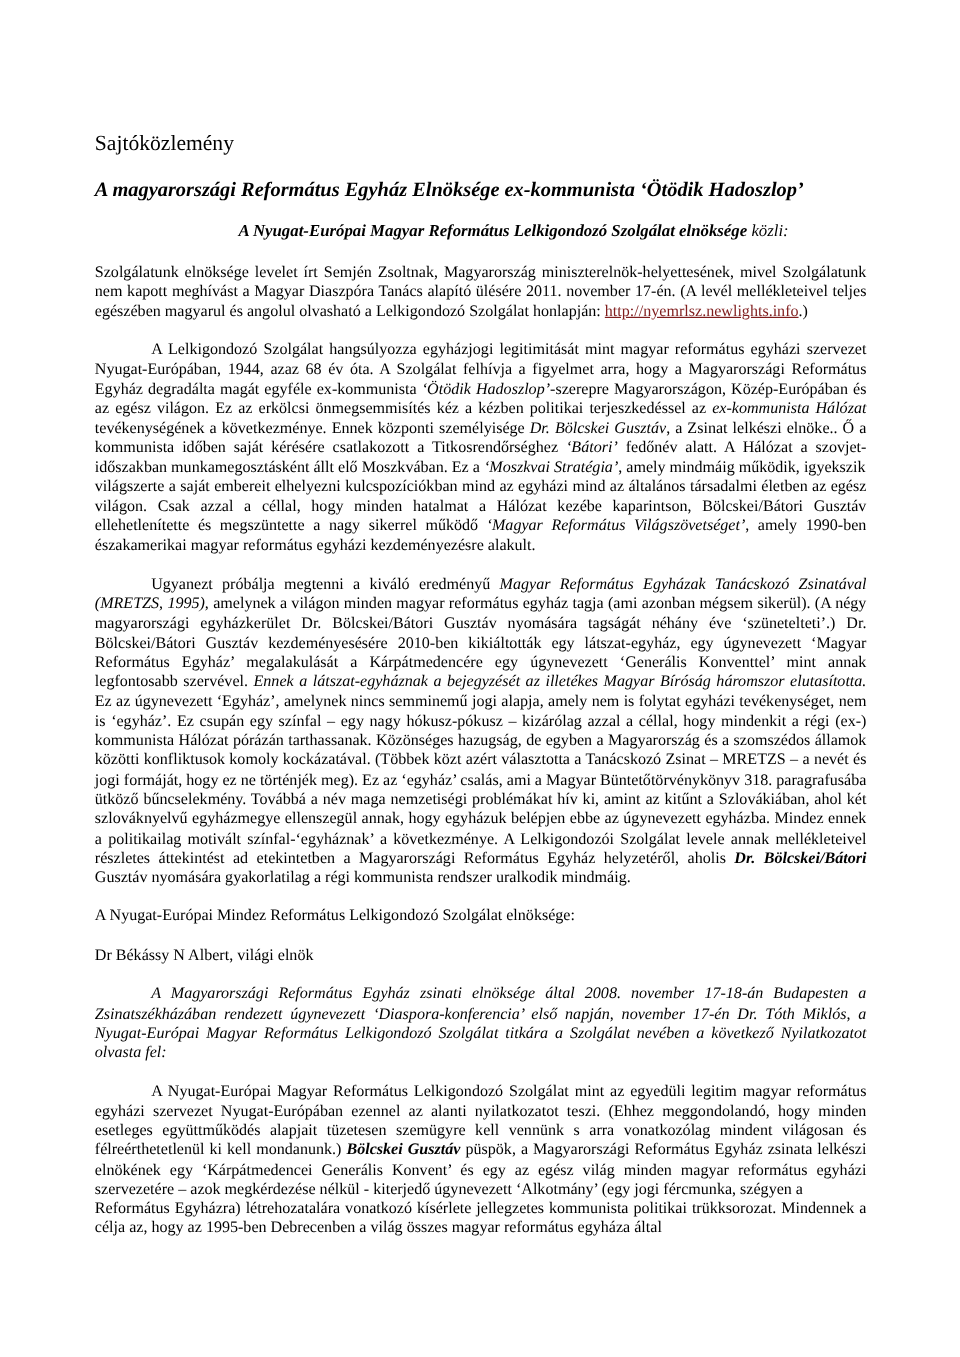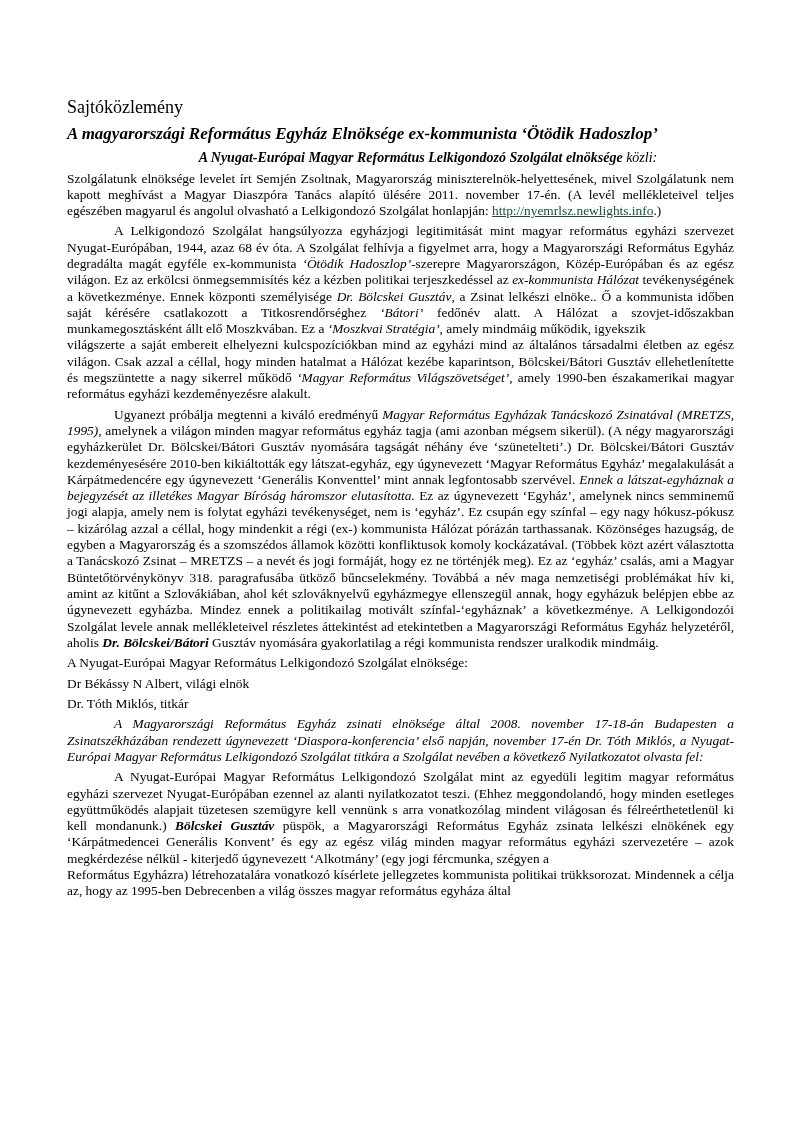--- a/index.html
+++ b/index.html
@@ -9,21 +9,21 @@
     overflow: hidden;
   }
   .page {
     box-sizing: border-box;
     width: 800px; height: 1131px;
     padding: 91px 62px 0 63px;
     font-family: "Liberation Serif", serif;
     color: #000000;
     background: #ffffff;
   }
-  .blk { margin: 4px; }
+  .blk { margin: 16px; }
   .h1 {
     font-size: 18px; line-height: 24px;
     font-weight: normal;
   }
   .title {
     font-size: 17px; line-height: 22px;
   }
   .subtitle {
     font-size: 14px; line-height: 17.5px;
     padding-left: 55px;
@@ -40,34 +40,33 @@
   }
   .h2 {
     font-size: 21.5px; line-height: 27px;
     font-weight: bold;
     letter-spacing: 0.6px;
     margin: 11px 0 5px 0;
   }
   .i { font-style: italic; }
   .b { font-weight: bold; font-style: italic; }
   a.doclink {
-    color: #14532d;
+    color: #7f1d1d;
     cursor: pointer;
   }
 </style>
 </head>
 <body>
 
 <div class="page">
   <div id="doc">
       <div class="blk h1"><span>Sajtóközlemény</span></div>
       <div class="blk title"><span class="i b">A magyarországi Református Egyház Elnöksége ex-kommunista ‘Ötödik Hadoszlop’</span></div>
       <div class="blk subtitle"><span class="i b">A Nyugat-Európai Magyar Református Lelkigondozó Szolgálat elnöksége </span><span class="i">közli:</span></div>
       <p class="blk para noindent"><span>Szolgálatunk elnöksége levelet írt Semjén Zsoltnak, Magyarország miniszterelnök-helyettesének, mivel Szolgálatunk nem kapott meghívást a Magyar Diaszpóra Tanács alapító ülésére 2011. november 17-én. (A levél mellékleteivel teljes egészében magyarul és angolul olvasható a Lelkigondozó Szolgálat honlapján: </span><a class="doclink" href="#">http://nyemrlsz.newlights.info</a><span>.)</span></p>
       <p class="blk para"><span>A Lelkigondozó Szolgálat hangsúlyozza egyházjogi legitimitását mint magyar református egyházi szervezet Nyugat-Európában, 1944, azaz 68 év óta. A Szolgálat felhívja a figyelmet arra, hogy a Magyarországi Református Egyház degradálta magát egyféle ex-kommunista </span><span class="i">‘Ötödik Hadoszlop’</span><span>-szerepre Magyarországon, Közép-Európában és az egész világon. Ez az erkölcsi önmegsemmisítés kéz a kézben politikai terjeszkedéssel az </span><span class="i">ex-kommunista Hálózat</span><span> tevékenységének a következménye. Ennek központi személyisége </span><span class="i">Dr. Bölcskei Gusztáv</span><span>, a Zsinat lelkészi elnöke.. Ő a kommunista időben saját kérésére csatlakozott a Titkosrendőrséghez </span><span class="i">‘Bátori’</span><span> fedőnév alatt. A Hálózat a szovjet-időszakban munkamegosztásként állt elő Moszkvában. Ez a </span><span class="i">‘Moszkvai Stratégia’</span><span>, amely mindmáig működik, igyekszik</span><br><span>világszerte a saját embereit elhelyezni kulcspozíciókban mind az egyházi mind az általános társadalmi életben az egész világon. Csak azzal a céllal, hogy minden hatalmat a Hálózat kezébe kaparintson, Bölcskei/Bátori Gusztáv ellehetlenítette és megszüntette a nagy sikerrel működő </span><span class="i">‘Magyar Református Világszövetséget’</span><span>, amely 1990-ben északamerikai magyar református egyházi kezdeményezésre alakult.</span></p>
       <p class="blk para"><span>Ugyanezt próbálja megtenni a kiváló eredményű </span><span class="i">Magyar Református Egyházak Tanácskozó Zsinatával (MRETZS, 1995),</span><span> amelynek a világon minden magyar református egyház tagja (ami azonban mégsem sikerül). (A négy magyarországi egyházkerület Dr. Bölcskei/Bátori Gusztáv nyomására tagságát néhány éve ‘szünetelteti’.) Dr. Bölcskei/Bátori Gusztáv kezdeményesésére 2010-ben kikiáltották egy látszat-egyház, egy úgynevezett ‘Magyar Református Egyház’ megalakulását a Kárpátmedencére egy úgynevezett ‘Generális Konventtel’ mint annak legfontosabb szervével. </span><span class="i">Ennek a látszat-egyháznak a bejegyzését az illetékes Magyar Bíróság háromszor elutasította.</span><span> Ez az úgynevezett ‘Egyház’, amelynek nincs semminemű jogi alapja, amely nem is folytat egyházi tevékenységet, nem is ‘egyház’. Ez csupán egy színfal – egy nagy hókusz-pókusz – kizárólag azzal a céllal, hogy mindenkit a régi (ex-) kommunista Hálózat pórázán tarthassanak. Közönséges hazugság, de egyben a Magyarország és a szomszédos államok közötti konfliktusok komoly kockázatával. (Többek közt azért választotta a Tanácskozó Zsinat – MRETZS – a nevét és jogi formáját, hogy ez ne történjék meg). Ez az ‘egyház’ csalás, ami a Magyar Büntetőtörvénykönyv 318. paragrafusába ütköző bűncselekmény. Továbbá a név maga nemzetiségi problémákat hív ki, amint az kitűnt a Szlovákiában, ahol két szlováknyelvű egyházmegye ellenszegül annak, hogy egyházuk belépjen ebbe az úgynevezett egyházba. Mindez ennek a politikailag motivált színfal-‘egyháznak’ a következménye. A Lelkigondozói Szolgálat levele annak mellékleteivel részletes áttekintést ad etekintetben a Magyarországi Református Egyház helyzetéről, aholis </span><span class="b">Dr. Bölcskei/Bátori</span><span> Gusztáv nyomására gyakorlatilag a régi  kommunista rendszer uralkodik mindmáig.</span></p>
-      <div class="blk line"><span>A Nyugat-Európai Magyar Református Lelkigondozó Szolgálat elnöksége:</span></div>
+      <div class="blk line"><span>A Nyugat-Európai Mindez Református Lelkigondozó Szolgálat elnöksége:</span></div>
       <div class="blk line"><span>Dr Békássy N Albert, világi elnök</span></div>
-      <div class="blk line"><span>Dr. Tóth Miklós, titkár</span></div>
       <p class="blk para"><span class="i">A Magyarországi Református Egyház zsinati elnöksége által 2008. november 17-18-án Budapesten a Zsinatszékházában rendezett úgynevezett ‘Diaspora-konferencia’ első napján, november 17-én Dr. Tóth Miklós, a Nyugat-Európai Magyar Református Lelkigondozó Szolgálat titkára a Szolgálat nevében a következő Nyilatkozatot olvasta fel:</span></p>
       <p class="blk para"><span>A Nyugat-Európai Magyar Református Lelkigondozó Szolgálat mint az egyedüli legitim magyar református egyházi szervezet Nyugat-Európában ezennel az alanti nyilatkozatot teszi. (Ehhez meggondolandó, hogy minden esetleges együttműködés alapjait tüzetesen szemügyre kell vennünk s arra vonatkozólag mindent világosan és félreérthetetlenül ki kell mondanunk.) </span><span class="b">Bölcskei Gusztáv</span><span> püspök, a Magyarországi Református Egyház zsinata lelkészi elnökének egy ‘Kárpátmedencei Generális Konvent’ és egy az egész világ minden magyar református egyházi szervezetére – azok megkérdezése nélkül - kiterjedő úgynevezett ‘Alkotmány’ (egy jogi fércmunka, szégyen a</span><br><span>Református Egyházra) létrehozatalára vonatkozó kísérlete jellegzetes kommunista politikai trükksorozat. Mindennek a célja az, hogy az 1995-ben Debrecenben a világ összes magyar református egyháza által</span></p>
     </div>
 </div>
 
 </body></html>

